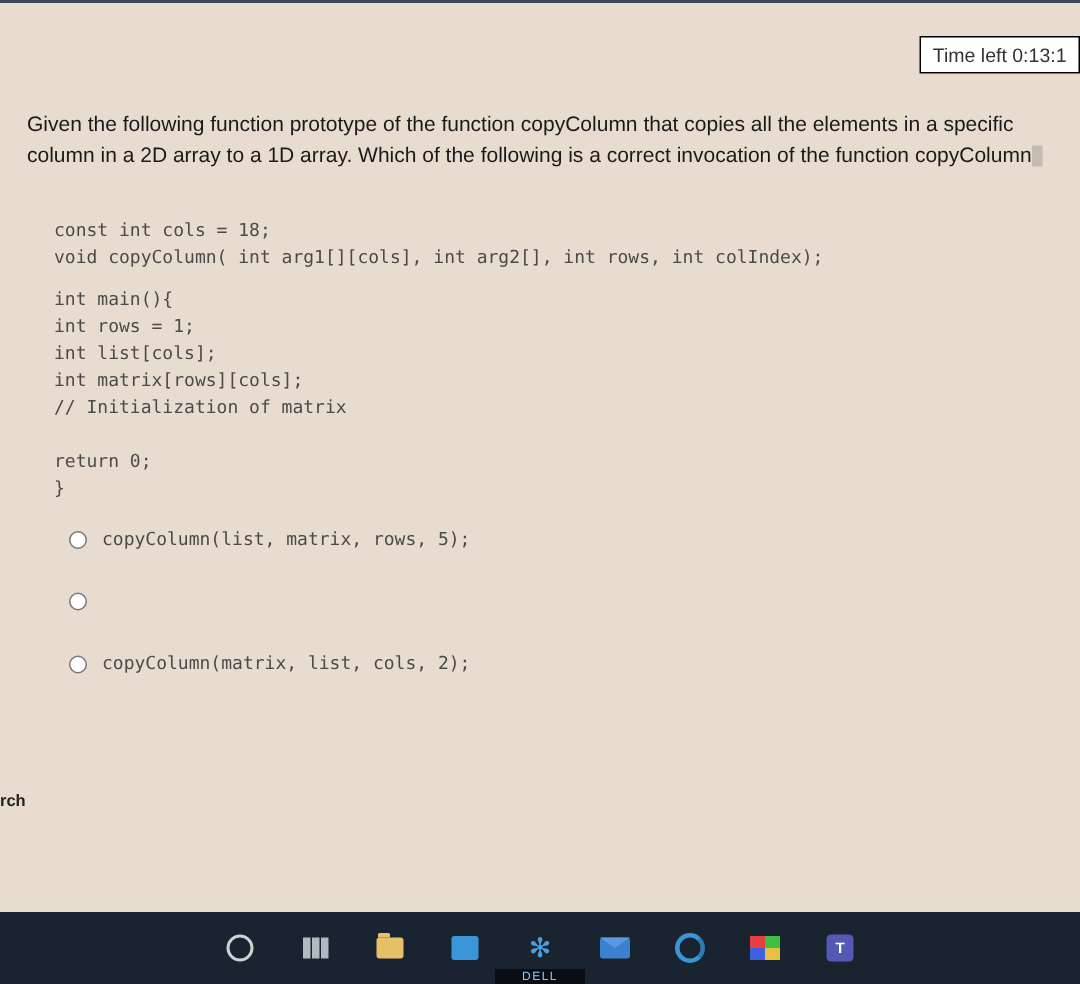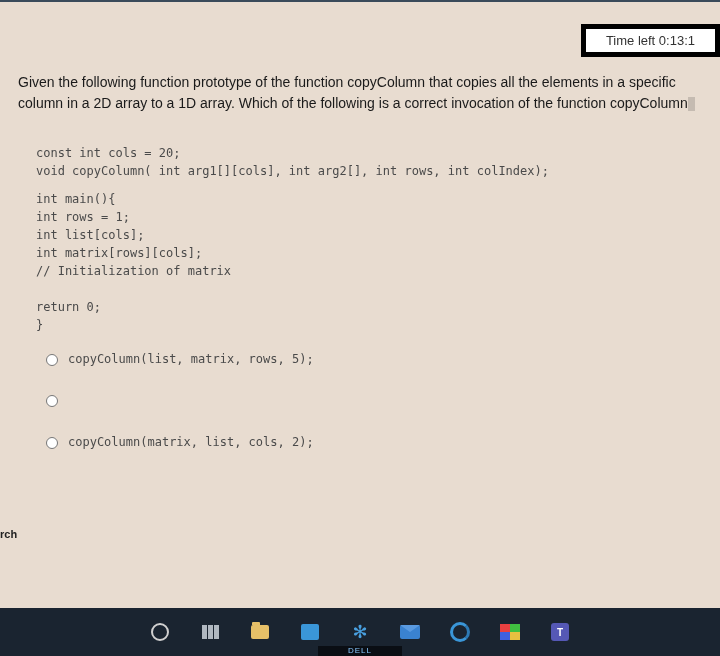--- a/index.html
+++ b/index.html
@@ -17,23 +17,23 @@
     left: 0;
     right: 0;
     bottom: 48px;
     background: #e8dcd0;
     padding: 0;
   }
   .timer-box {
     position: absolute;
     top: 22px;
     right: 0;
-    border: 5px solid #000000;
+    border: 1px solid #000000;
     background: #fff;
-    padding: 4px 20px;
+    padding: 4px 8px;
     font-size: 13px;
     color: #333;
   }
   .content {
     padding: 24px 18px 0 18px;
     padding-top: 70px;
   }
   .question-text {
     font-size: 14px;
     line-height: 1.5;
@@ -134,21 +134,21 @@
   }
   .tb-paint {
     width:20px; height:16px; display:flex; flex-wrap:wrap;
   }
   .tb-paint span { width:10px; height:8px; }
   .tb-teams {
     width:18px; height:18px; background:#5558b5; border-radius:3px; display:flex; align-items:center; justify-content:center; color:#fff; font-size:10px; font-weight:bold;
   }
   .dell-strip {
     position:absolute; bottom:0; left:50%; transform:translateX(-50%);
-    width:84px; height:10px; background:#0a0e14;
+    width:60px; height:10px; background:#0a0e14;
     font-size:8px; color:#88c8ff; text-align:center; line-height:10px; letter-spacing:1px;
   }
   .cursor-caret {
     display:inline-block; width:7px; height:14px; background:rgba(0,0,0,0.15); vertical-align:middle;
   }
 </style>
 </head>
 <body>
 
 <div class="page-wrap">
@@ -156,21 +156,21 @@
   <div class="timer-box">
     <span>Time left 0:13:1</span>
   </div>
 
   <div class="content">
 
     <p class="question-text">
       <span>Given the following function prototype of the function </span><span class="fn-name">copyColumn</span><span> that copies all the elements in a specific column in a 2D array to a 1D array. Which of the following is a correct invocation of the function </span><span class="fn-name">copyColumn</span><span class="cursor-caret"></span>
     </p>
 
-    <div class="code-block">const int cols = 20;
+    <div class="code-block">const int cols = 18;
 void copyColumn( int arg1[][cols], int arg2[], int rows, int colIndex);</div>
 
     <div class="code-block">int main(){
 int rows = 1;
 int list[cols];
 int matrix[rows][cols];
 // Initialization of matrix
 
 return 0;
 }</div>

